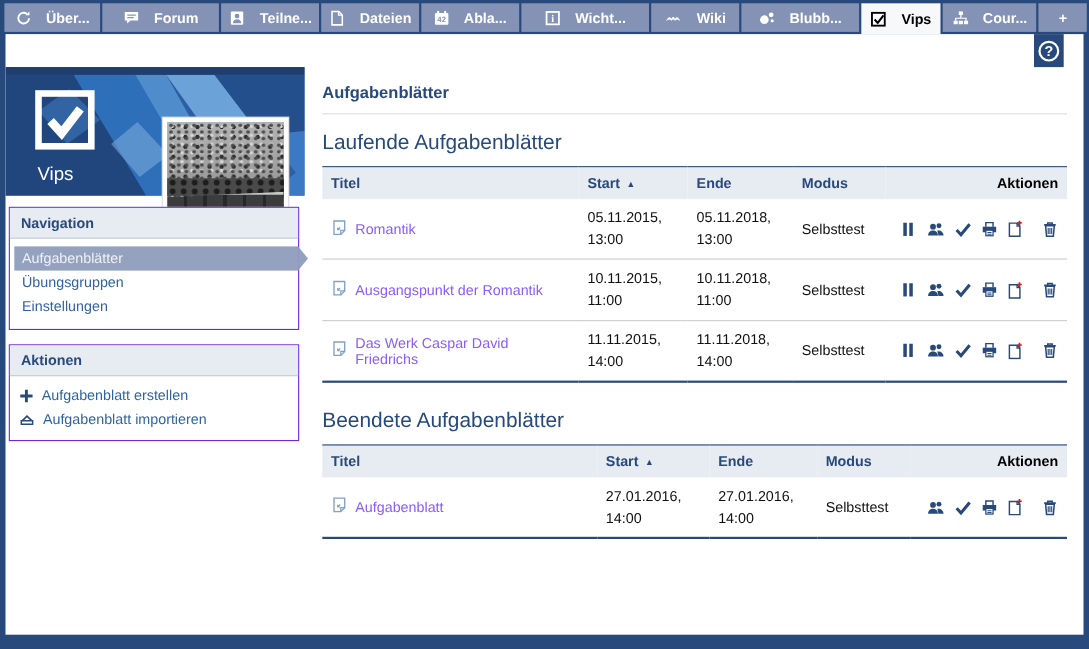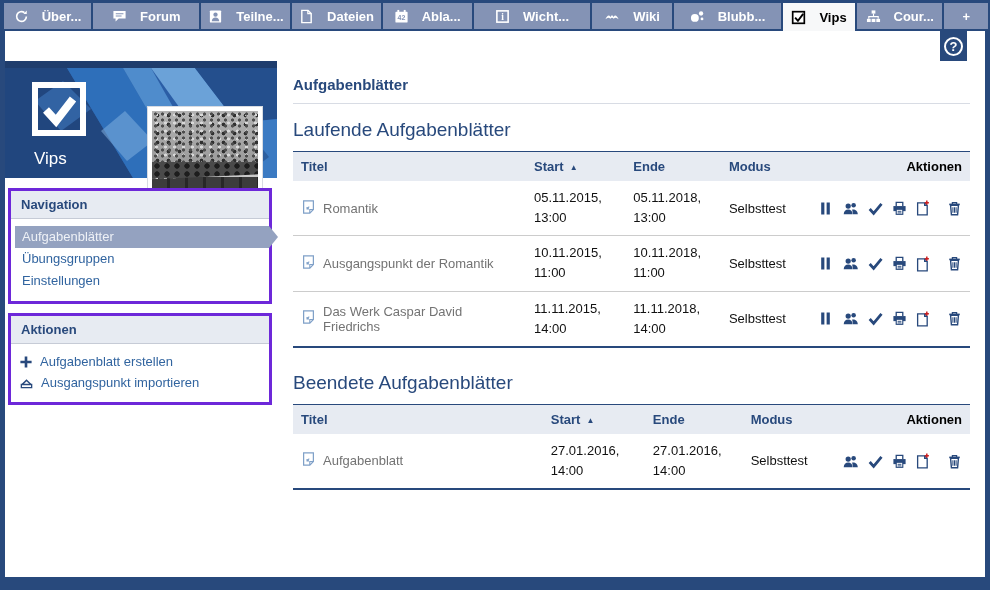--- a/index.html
+++ b/index.html
@@ -32,21 +32,21 @@
         radial-gradient(circle, #d8d8d8 1.2px, rgba(0,0,0,0) 1.8px),
         radial-gradient(circle, #303030 1.6px, rgba(0,0,0,0) 2.2px),
         linear-gradient(#b3b3b3, #9a9a9a 55%, #6d6d6d 62%, #585858 66%);
       background-size: 7px 6px, 9px 8px, 11px 9px, 100% 100%; }
   .course-photo::before { content:""; position:absolute; left:0; right:0; top:52%; height:16%;
       background: radial-gradient(circle, #1d1d1d 2.4px, rgba(0,0,0,0) 3px) 0 0 / 10px 8px, #4a4a4a; }
   .course-photo::after { content:""; position:absolute; left:0; right:0; bottom:0; height:33%;
       background: repeating-linear-gradient(90deg, #3c3c3c 0 15px, #272727 15px 18px);
       border-top:3px solid #c9c9c9; clip-path: polygon(0 14%, 100% 0, 100% 100%, 0 100%); }
 
-  .box { position:absolute; left:3px; width:264px; border:3px solid #6d28d9; background:#fff; overflow:visible; }
+  .box { position:absolute; left:3px; width:264px; border:1px solid #6d28d9; background:#fff; overflow:visible; }
   .nav-box { top:157px; }
   .actions-box { top:282px; }
   .box-header { background:#e7ebf2; color:#28497c; font-weight:bold; font-size:13px; padding:6px 10px; border-bottom:1px solid #c6cbd6; }
   .box ul { list-style:none; padding:7px 0 9px 4px; overflow:visible; }
   .nav-item { font-size:13px; line-height:20px; padding:1px 0 1px 7px; color:#31649f; cursor:pointer; }
   .nav-item.selected { position:relative; background:#94a2c0; color:#eef1f6; margin-right:0; }
   .nav-item.selected::after { content:""; position:absolute; left:100%; top:0; width:0; height:0;
       border-top:11px solid rgba(0,0,0,0); border-bottom:11px solid rgba(0,0,0,0); border-left:9px solid #94a2c0; }
   .action-item { display:flex; align-items:center; gap:7px; font-size:13px; line-height:21px; padding:0 0 0 4px; color:#31649f; cursor:pointer; }
   .action-item .aicon { color:#28497c; display:flex; align-items:center; }
@@ -58,21 +58,21 @@
   .section + .section .section-heading { margin-top:24px; }
 
   table { width:100%; border-collapse:collapse; font-size:13px; color:#111; }
   thead th { background:#e7ebf2; color:#28497c; font-size:13px; font-weight:bold; text-align:left; padding:7px 8px; border-top:1px solid #28497c; }
   thead th.col-actions { text-align:right; color:#000; }
   .sort-arrow { font-size:8px; color:#28497c; margin-left:6px; vertical-align:1px; }
   tbody td { padding:7px 8px; border-bottom:1px solid #ccc; vertical-align:middle; }
   tbody tr:last-child td { border-bottom:2px solid #28497c; }
   .cell-title { display:flex; align-items:center; gap:7px; }
   .doc-icon { color:#7fa0c8; flex:0 0 auto; }
-  a.sheet-link { color:#737373; text-decoration:none; cursor:pointer; }
+  a.sheet-link { color:#8b5cf6; text-decoration:none; cursor:pointer; }
   .dt { display:block; line-height:1.55; }
   td.actions { text-align:right; white-space:nowrap; color:#28497c; }
   td.actions .ai { margin-left:5px; vertical-align:middle; cursor:pointer; color:#28497c; }
   td.actions .ai.trash { margin-left:13px; }
   col.c-title{width:272px} col.c-start{width:105px} col.c-end{width:100px} col.c-mode{width:88px} col.c-act{width:112px}
 </style>
 </head>
 <body>
 
 <svg width="0" height="0" style="position:absolute" aria-hidden="true">
@@ -305,21 +305,21 @@
               </svg>
             </span>
           <span>Aufgabenblatt erstellen</span>
         </li>
         <li class="action-item">
           <span class="aicon">
               <svg width="15" height="15">
                 <use href="#i-import"></use>
               </svg>
             </span>
-          <span>Ausgangspunkt importieren</span>
+          <span>Aufgabenblatt importieren</span>
         </li>
       </ul>
     </div>
 
     <main class="main">
       <h1 class="page-title">Aufgabenblätter</h1>
 
       <section class="section">
         <h2 class="section-heading">Laufende Aufgabenblätter</h2>
         <table>

